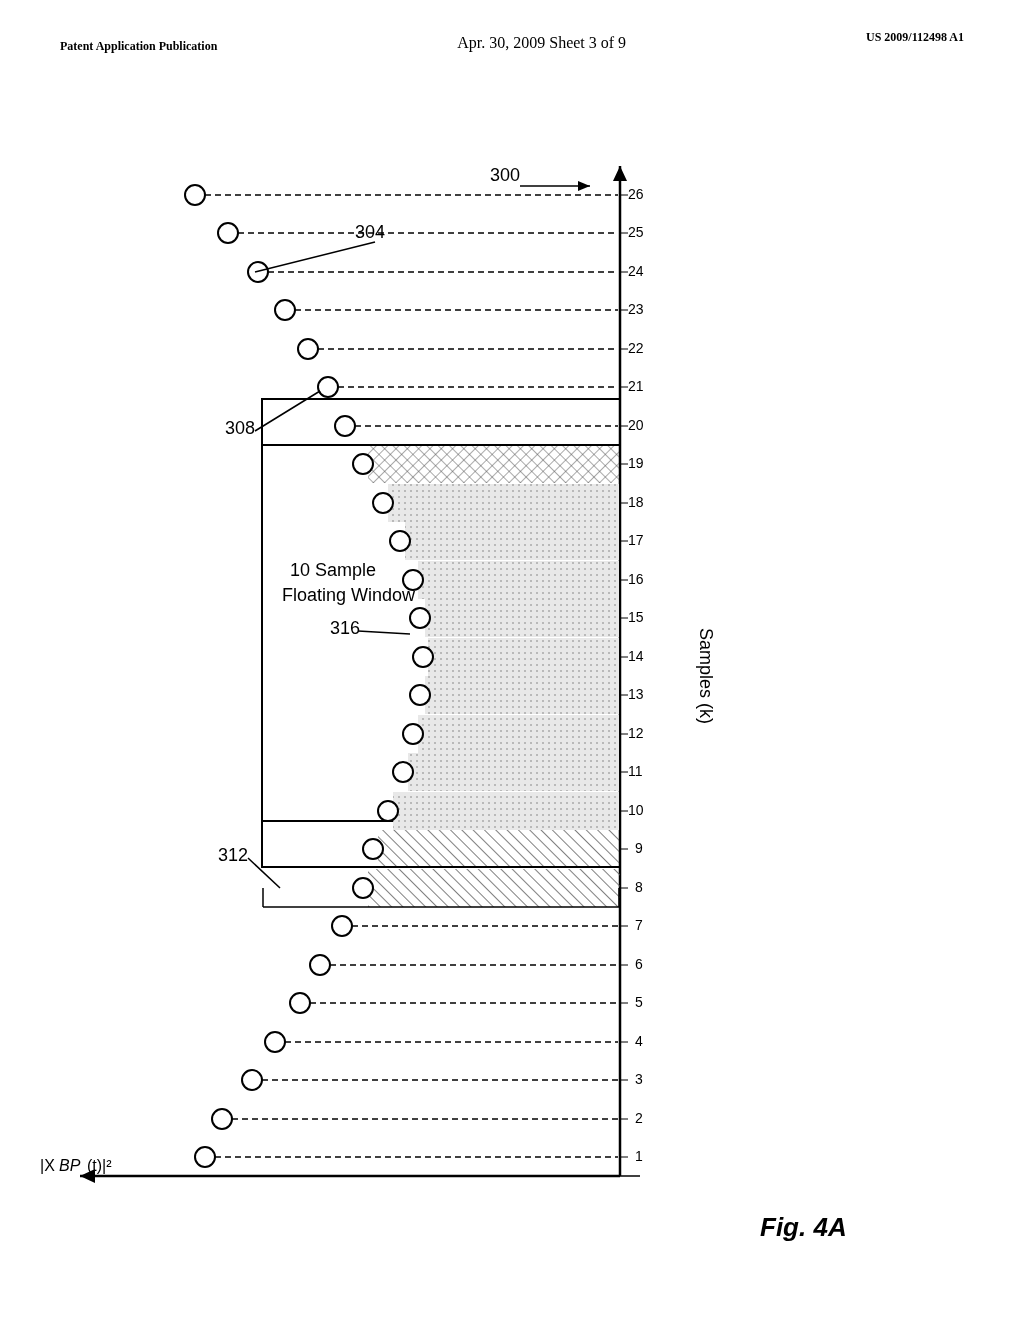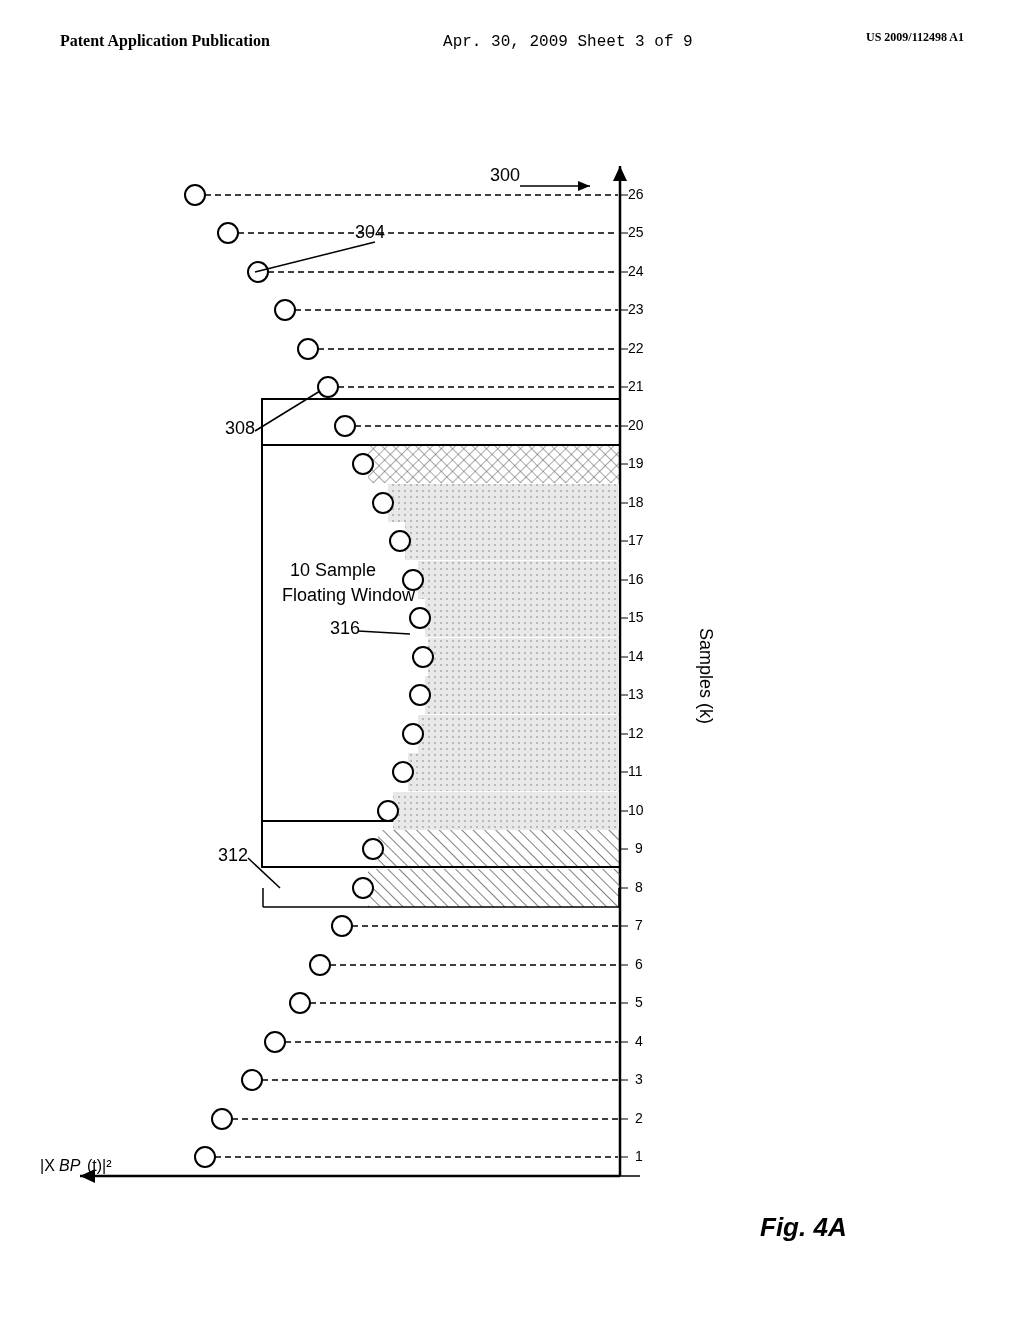--- a/index.html
+++ b/index.html
@@ -14,30 +14,30 @@
 
     .header {
       display: flex;
       justify-content: space-between;
       align-items: flex-start;
       padding: 30px 60px 10px 60px;
       border-bottom: none;
     }
 
     .header-left {
-      font-size: 16px;
+      font-size: 12px;
       font-weight: bold;
       line-height: 1.4;
+      margin-top: 8px;
     }
 
     .header-center {
       font-size: 16px;
       text-align: right;
       line-height: 1.6;
-      font-family: Liberation Mono, monospace;
     }
 
     .header-right {
       font-size: 12px;
       font-weight: bold;
       text-align: right;
     }
 
     .diagram-area {
       position: relative;

